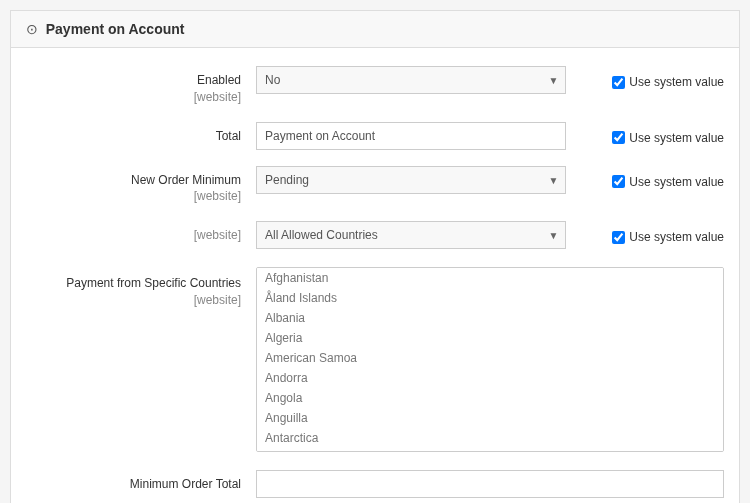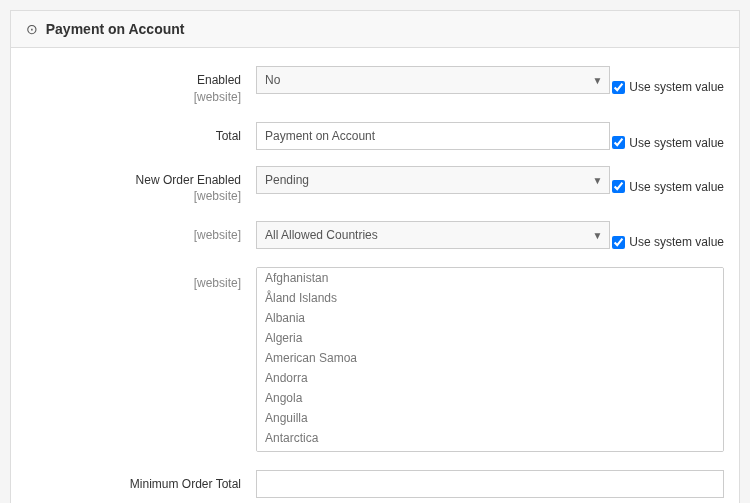--- a/index.html
+++ b/index.html
@@ -55,21 +55,22 @@
     }
     .form-label .scope {
       display: block;
       color: #888;
       font-size: 12px;
       font-style: normal;
     }
     .form-control-wrap {
       flex: 1;
       display: flex;
-      align-items: flex-end;
+      align-items: center;
+      gap: 44px;
     }
     .form-input {
       flex: 1;
       height: 28px;
       border: 1px solid #ccc;
       background: #fff;
       padding: 4px 8px;
       font-size: 12px;
       color: #555;
       outline: none;
@@ -182,21 +183,21 @@
         <input type="text" class="form-input" value="Payment on Account" style="">
         <label class="use-system-value">
           <input type="checkbox" checked="" style="">
           <span>Use system value</span>
         </label>
       </div>
     </div>
 
     <div class="form-row">
       <div class="form-label">
-        <span>New Order Enabled</span>
+        <span>New Order Minimum</span>
         <span class="scope">[website]</span>
       </div>
       <div class="form-control-wrap">
         <div class="form-select-wrap">
           <select class="form-select">
             <option>Pending</option>
             <option>Processing</option>
           </select>
           <span class="select-arrow">▼</span>
         </div>
@@ -221,20 +222,21 @@
         </div>
         <label class="use-system-value">
           <input type="checkbox" checked="" style="">
           <span>Use system value</span>
         </label>
       </div>
     </div>
 
     <div class="form-row specific-row">
       <div class="form-label specific-label">
+        <span>Payment from Specific Countries</span>
         <span class="scope">[website]</span>
       </div>
       <div class="form-control-wrap">
         <div class="listbox-wrap">
           <select class="listbox" multiple="">
             <option>Afghanistan</option>
             <option>Åland Islands</option>
             <option>Albania</option>
             <option>Algeria</option>
             <option>American Samoa</option>

